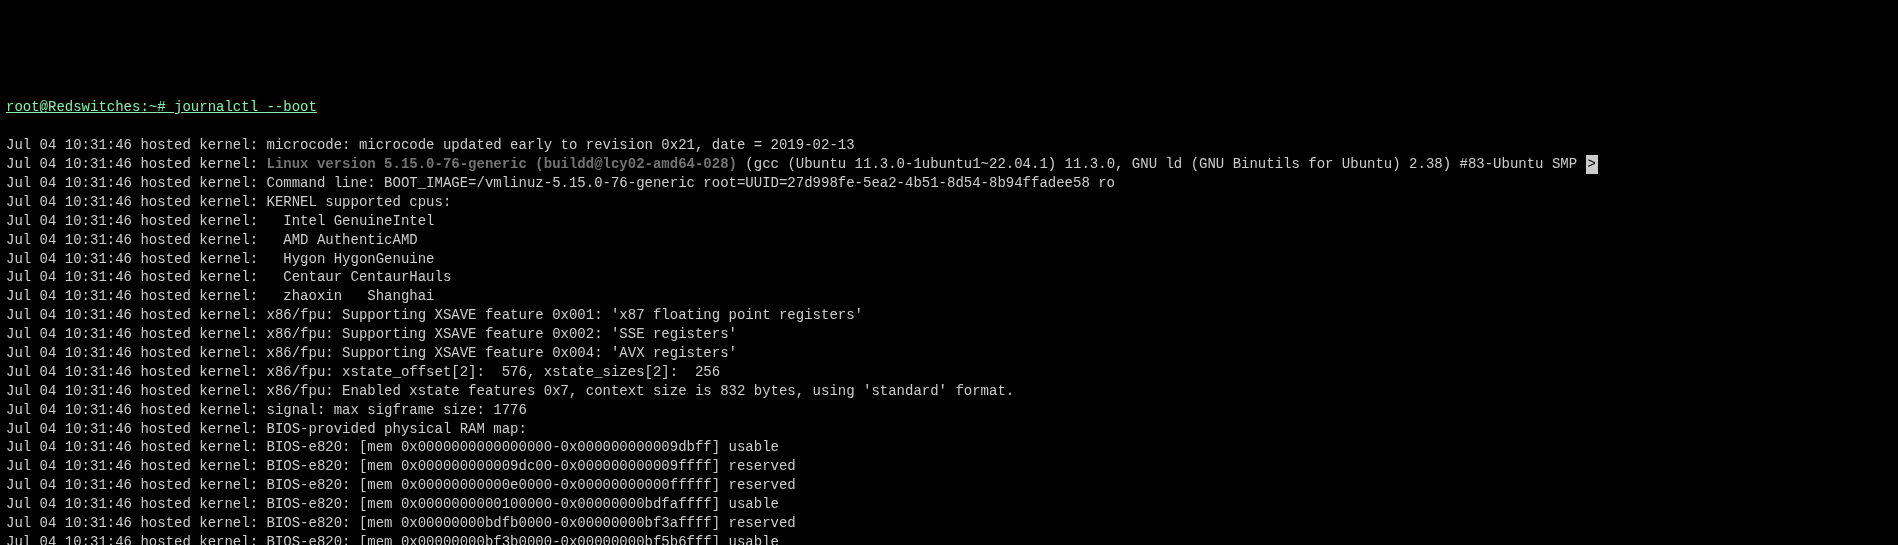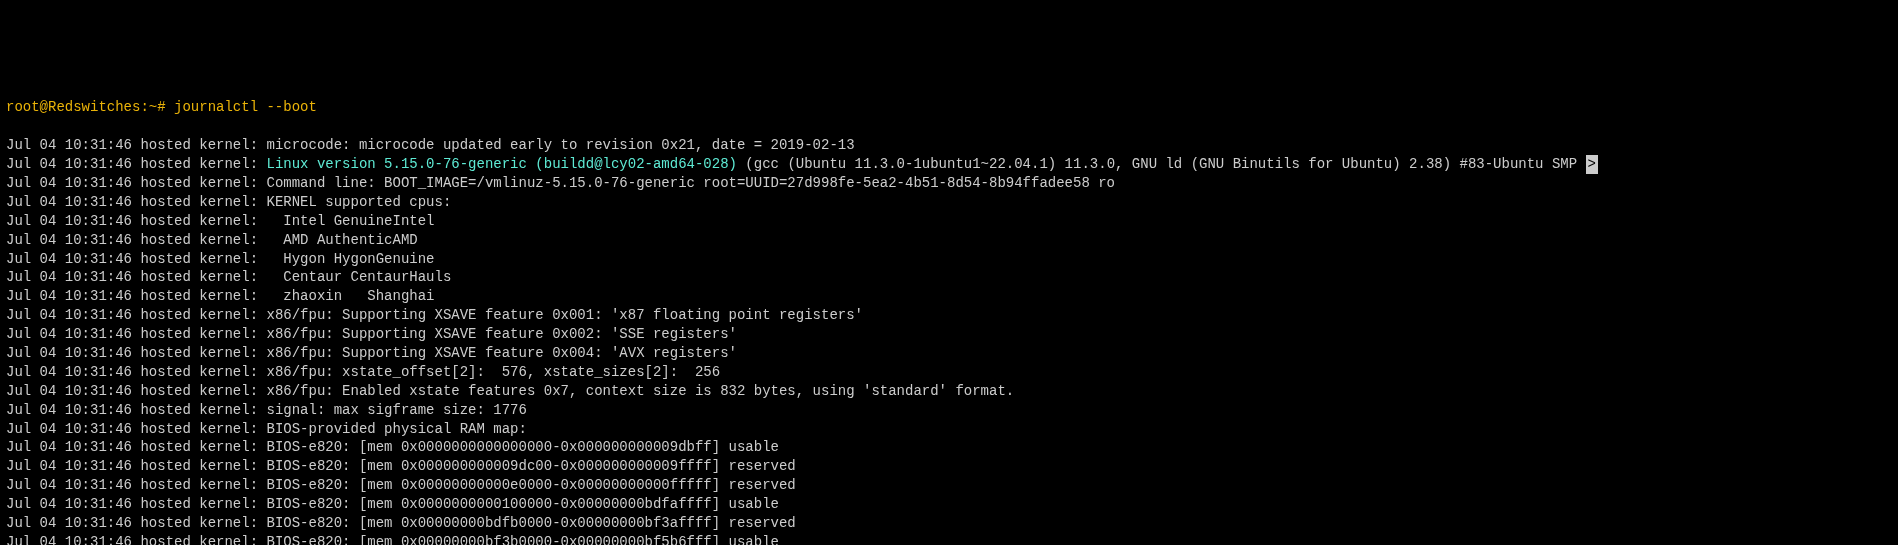--- a/index.html
+++ b/index.html
@@ -14,28 +14,29 @@
       font-size: 14px;
       line-height: 1.35;
       padding: 4px 6px;
       white-space: pre;
       overflow-x: hidden;
     }
     .terminal {
       width: 100%;
     }
     .prompt-line {
-      color: #eab308;
+      color: #86efac;
+      text-decoration: underline;
     }
     .log-line {
       color: #cccccc;
     }
     .highlight {
-      color: #5eead4;
-      font-weight: normal;
+      color: #737373;
+      font-weight: bold;
     }
     .scroll-indicator {
       background-color: #cccccc;
       color: #000000;
       display: inline-block;
       padding: 0 2px;
     }
   </style>
 </head>
 <body>

